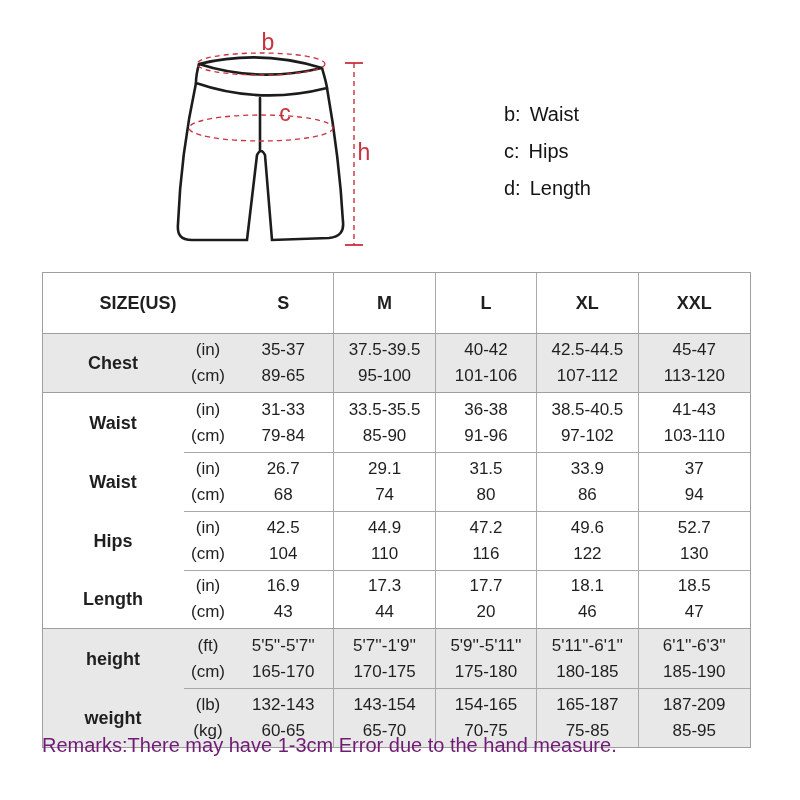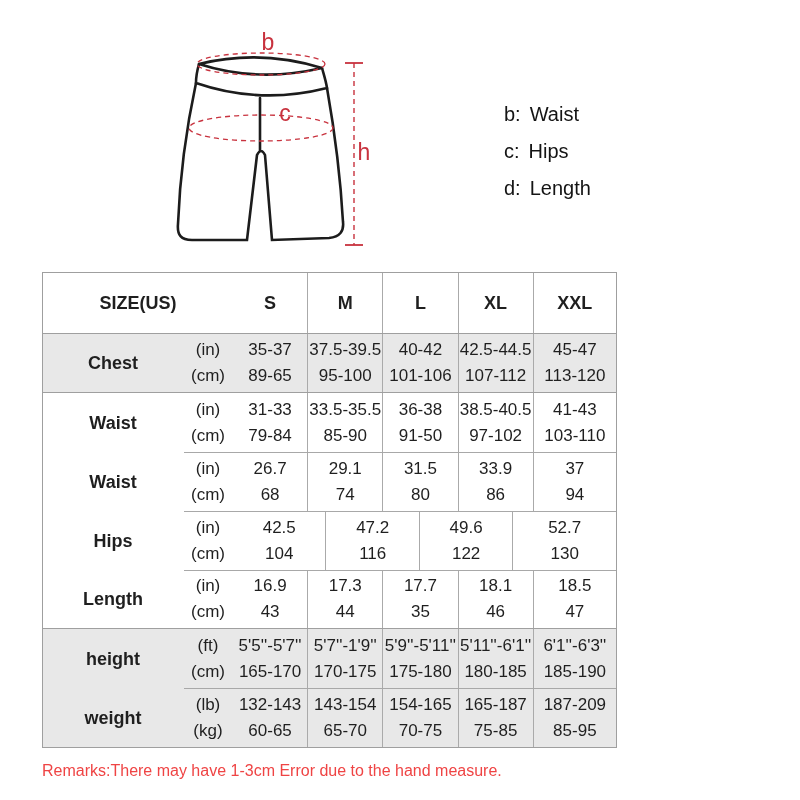--- a/index.html
+++ b/index.html
@@ -8,41 +8,41 @@
   .stage { position:relative; width:800px; height:800px; overflow:hidden; background:#fff; }
 
   
   .diagram { position:absolute; left:0; top:0; width:800px; height:268px; }
   .diagram svg { position:absolute; left:0; top:0; }
   .legend { position:absolute; left:504px; top:102px; display:flex; flex-direction:column; gap:13px;
     font-size:20px; line-height:24px; color:#141414; }
   .legend-item { display:flex; gap:9px; }
 
   
-  .sizetable { position:absolute; left:42px; top:272px; width:575px;
+  .sizetable { position:absolute; left:42px; top:272px; width:709px;
     border:1px solid #9f9f9f; font-size:17px; }
   .trow { position:relative; display:flex; }
   .trow.header { height:61px; }
   .trow.body { height:59px; }
   .trow.shaded { background:#e8e8e8; }
   .trow.sep-bottom { border-bottom:1px solid #9f9f9f; }
   .trow.sep-part::before { content:""; position:absolute; left:141px; right:0; top:0;
     height:1px; background:#a8a8a8; }
   .cell { display:flex; flex-direction:column; align-items:center; justify-content:center;
     align-self:stretch; line-height:26px; }
   .c-size  { width:190px; font-size:18px; font-weight:700; }
   .c-label { width:140px; font-size:18px; font-weight:700; }
   .c-unit  { width:50px; }
   .c-val   { flex:1 1 0; border-left:1px solid #aaaaaa; text-align:center; }
   .c-val.first { border-left:none; }
   .c-val.wide  { flex:1.11 1 0; }
   .header .c-val { font-size:18px; font-weight:700; }
 
   
-  .remarks { position:absolute; left:42px; top:762px; font-size:16px; color:#ef4444; }
+  .remarks { position:absolute; left:42px; top:734px; font-size:20px; color:#701a75; }
 </style>
 </head>
 <body>
 
 <div class="stage">
 
   <div class="diagram">
     <svg width="800" height="268" viewBox="0 0 800 268">
 
       <g stroke="#1c1c1c" stroke-width="2.6" fill="none" stroke-linecap="round">
@@ -129,21 +129,21 @@
       <div class="cell c-val first">
         <span>31-33</span>
         <span>79-84</span>
       </div>
       <div class="cell c-val">
         <span>33.5-35.5</span>
         <span>85-90</span>
       </div>
       <div class="cell c-val">
         <span>36-38</span>
-        <span>91-50</span>
+        <span>91-96</span>
       </div>
       <div class="cell c-val">
         <span>38.5-40.5</span>
         <span>97-102</span>
       </div>
       <div class="cell c-val wide">
         <span>41-43</span>
         <span>103-110</span>
       </div>
     </div>
@@ -180,20 +180,24 @@
       <div class="cell c-label">Hips</div>
       <div class="cell c-unit">
         <span>(in)</span>
         <span>(cm)</span>
       </div>
       <div class="cell c-val first">
         <span>42.5</span>
         <span>104</span>
       </div>
       <div class="cell c-val">
+        <span>44.9</span>
+        <span>110</span>
+      </div>
+      <div class="cell c-val">
         <span>47.2</span>
         <span>116</span>
       </div>
       <div class="cell c-val">
         <span>49.6</span>
         <span>122</span>
       </div>
       <div class="cell c-val wide">
         <span>52.7</span>
         <span>130</span>
@@ -209,21 +213,21 @@
       <div class="cell c-val first">
         <span>16.9</span>
         <span>43</span>
       </div>
       <div class="cell c-val">
         <span>17.3</span>
         <span>44</span>
       </div>
       <div class="cell c-val">
         <span>17.7</span>
-        <span>35</span>
+        <span>20</span>
       </div>
       <div class="cell c-val">
         <span>18.1</span>
         <span>46</span>
       </div>
       <div class="cell c-val wide">
         <span>18.5</span>
         <span>47</span>
       </div>
     </div>

